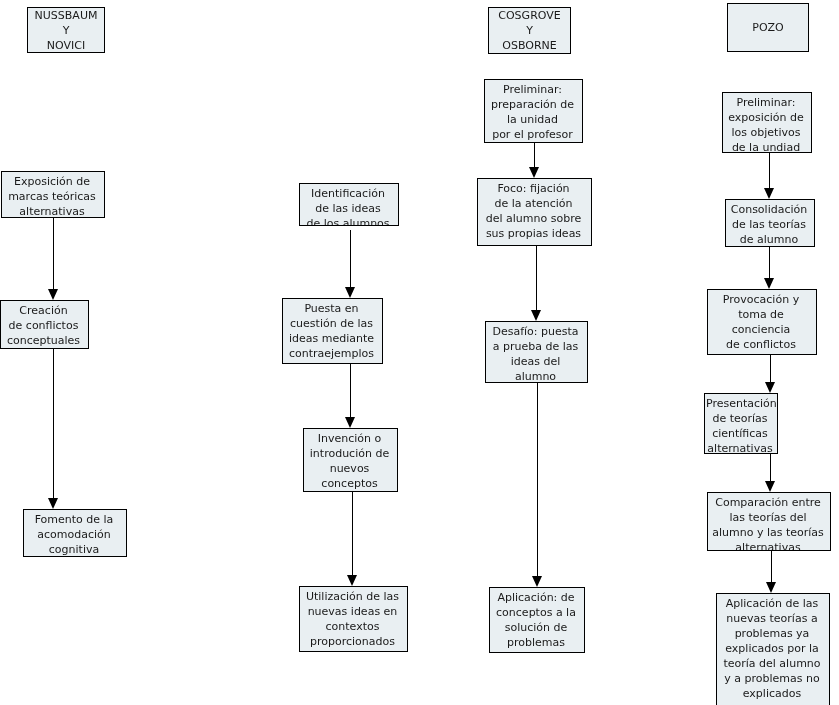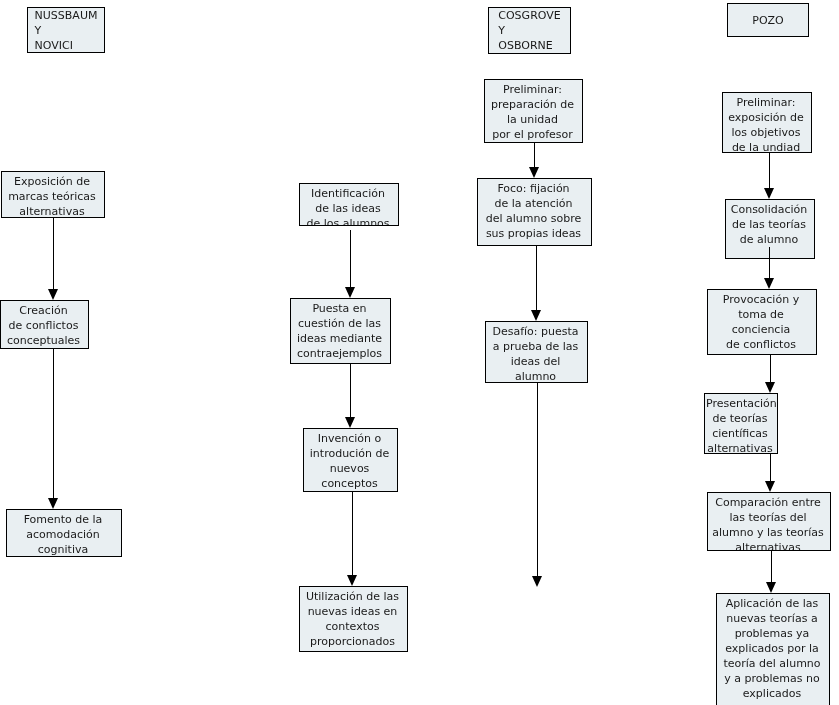--- a/index.html
+++ b/index.html
@@ -28,21 +28,21 @@
     line-height: 15px;
     white-space: pre-line;
     padding: 2px 3px 2px 1px;
     overflow: hidden;
     text-align: center;
   }
   .box.header {
     display: flex;
     align-items: center;
     justify-content: center;
-    text-align: left;
+    text-align: center;
     padding: 0;
   }
   .arrow {
     position: absolute;
     width: 12px;
   }
   .arrow .shaft {
     position: absolute;
     left: 50%;
     top: 0;
@@ -70,36 +70,36 @@
 
   <div class="box header" style="left:27px;top:7px;width:78px;height:46px">NUSSBAUM
 Y
 NOVICI</div>
   <div class="box" style="left:1px;top:171px;width:104px;height:47px">Exposición de
 marcas teóricas
 alternativas</div>
   <div class="box" style="left:0;top:300px;width:89px;height:49px">Creación
 de conflictos
 conceptuales</div>
-  <div class="box" style="left:6px;top:509px;width:116px;height:48px">Fomento de la
+  <div class="box" style="left:23px;top:509px;width:104px;height:48px">Fomento de la
 acomodación
 cognitiva</div>
   <div class="arrow" style="left:47px;top:218px;height:82px">
       <span class="shaft"></span>
       <span class="head"></span>
     </div>
   <div class="arrow" style="left:47px;top:349px;height:160px">
       <span class="shaft"></span>
       <span class="head"></span>
     </div>
 
   <div class="box" style="left:299px;top:183px;width:100px;height:43px">Identificación
 de las ideas
 de los alumnos</div>
-  <div class="box" style="left:290px;top:298px;width:101px;height:66px">Puesta en
+  <div class="box" style="left:282px;top:298px;width:101px;height:66px">Puesta en
 cuestión de las
 ideas mediante
 contraejemplos</div>
   <div class="box" style="left:299px;top:586px;width:109px;height:66px">Utilización de las
 nuevas ideas en
 contextos
 proporcionados</div>
   <div class="box" style="left:303px;top:428px;width:95px;height:64px">Invención o
 introdución de
 nuevos
@@ -125,39 +125,43 @@
 la unidad
 por el profesor</div>
   <div class="box" style="left:485px;top:321px;width:103px;height:62px">Desafío: puesta
 a prueba de las
 ideas del
 alumno</div>
   <div class="box" style="left:477px;top:178px;width:115px;height:68px">Foco: fijación
 de la atención
 del alumno sobre
 sus propias ideas</div>
+  <div class="box" style="left:489px;top:587px;width:96px;height:66px">Aplicación: de
+conceptos a la
+solución de
+problemas</div>
   <div class="arrow" style="left:528px;top:143px;height:35px">
       <span class="shaft"></span>
       <span class="head"></span>
     </div>
   <div class="arrow" style="left:530px;top:246px;height:75px">
       <span class="shaft"></span>
       <span class="head"></span>
     </div>
   <div class="arrow" style="left:531px;top:383px;height:204px">
       <span class="shaft"></span>
       <span class="head"></span>
     </div>
 
-  <div class="box header" style="left:727px;top:3px;width:82px;height:34px">POZO</div>
+  <div class="box header" style="left:727px;top:3px;width:82px;height:49px">POZO</div>
   <div class="box" style="left:722px;top:92px;width:90px;height:61px">Preliminar:
 exposición de
 los objetivos
 de la undiad</div>
-  <div class="box" style="left:725px;top:199px;width:90px;height:60px">Consolidación
+  <div class="box" style="left:725px;top:199px;width:90px;height:48px">Consolidación
 de las teorías
 de alumno</div>
   <div class="box" style="left:707px;top:289px;width:110px;height:66px">Provocación y
 toma de conciencia
 de conflictos
 empíricos</div>
   <div class="box" style="left:704px;top:393px;width:74px;height:61px">Presentación
 de teorías
 científicas
 alternativas</div>

